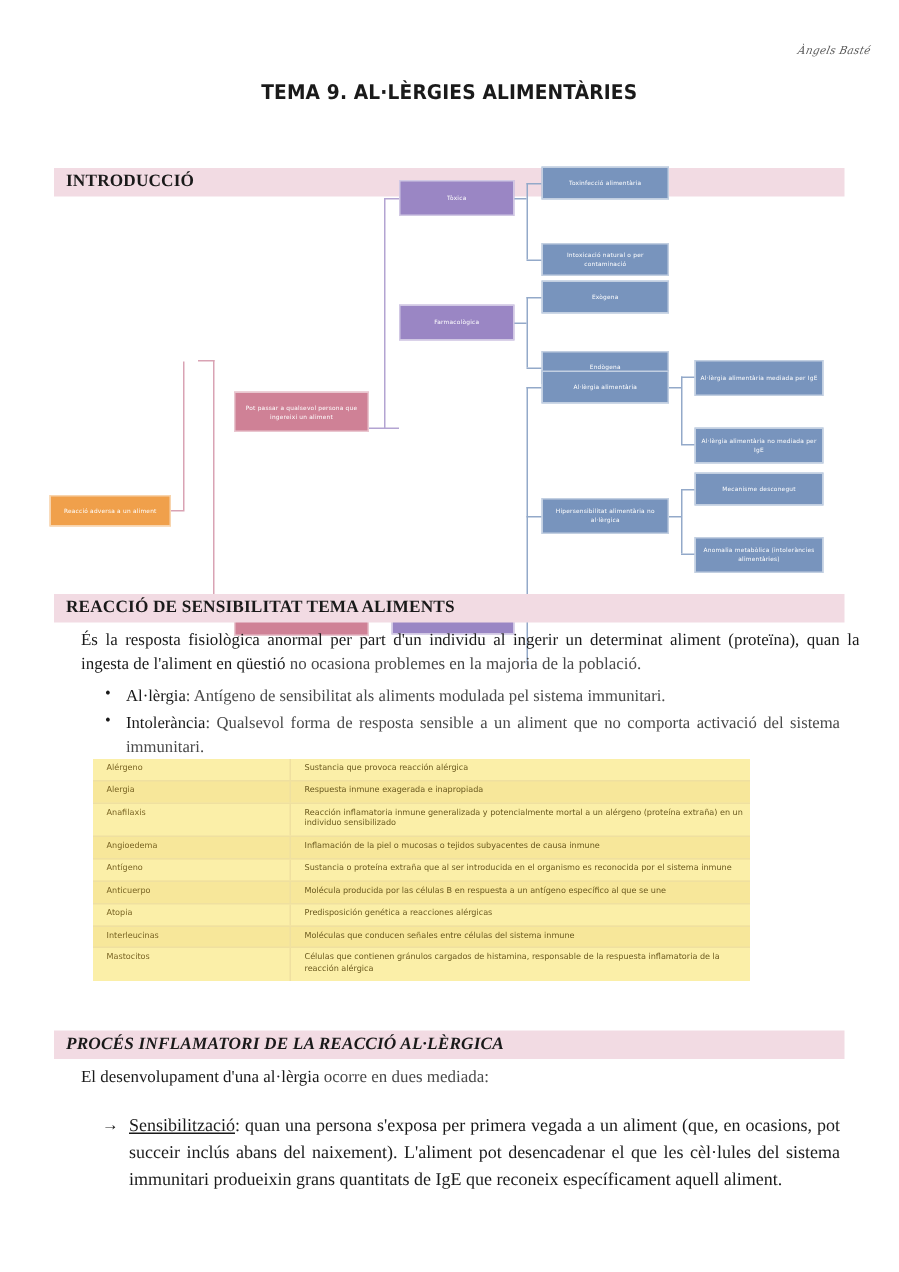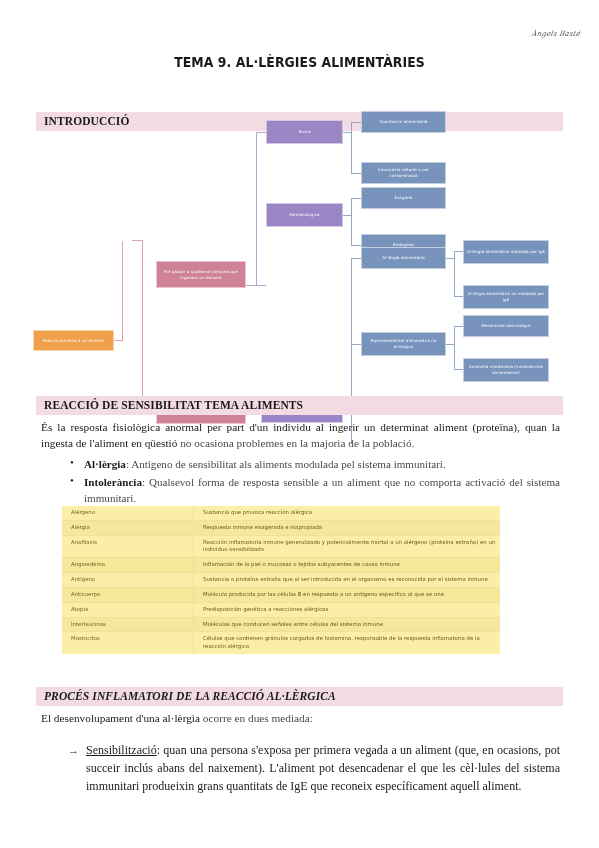--- a/index.html
+++ b/index.html
@@ -72,36 +72,36 @@
   .n-purple { background:#9a86c4; }
   .n-blue   { background:#7894bd; }
 
   .conn { position:absolute; }
   .c-pink   { background:#d9a3b4; }
   .c-purple { background:#b3a4d2; }
   .c-blue   { background:#93a9c9; }
 
   
   .para {
-    position:absolute; left:41px; width:519px;
+    position:absolute; left:54px; width:519px;
     font-size:11.3px;
     line-height:1.42;
     text-align:justify;
   }
   .para .light { color:#4a4a4a; }
   #para-reaccio { top:419px; }
   #para-proces  { top:710px; }
 
   .bullets { position:absolute; left:68px; width:492px; font-size:11.1px; line-height:1.45; }
   #bullets-reaccio { top:456px; }
   .bullet { position:relative; padding-left:16px; margin-bottom:2px; text-align:justify; }
   .bullet::before {
     content:"•"; position:absolute; left:2px; top:-1px; font-size:11px;
   }
-  .bullet b { font-weight:bold; }
+  .bullet b { font-weight:normal; }
   .bullet .light { color:#4a4a4a; }
 
   .arrow-item {
     position:absolute; left:68px; width:492px;
     font-size:12px; line-height:1.48; text-align:justify;
     padding-left:18px; box-sizing:border-box;
   }
   #arrow-sensib { top:742px; }
   .arrow-item::before {
     content:"\2192"; position:absolute; left:0; top:0; font-size:11px;

